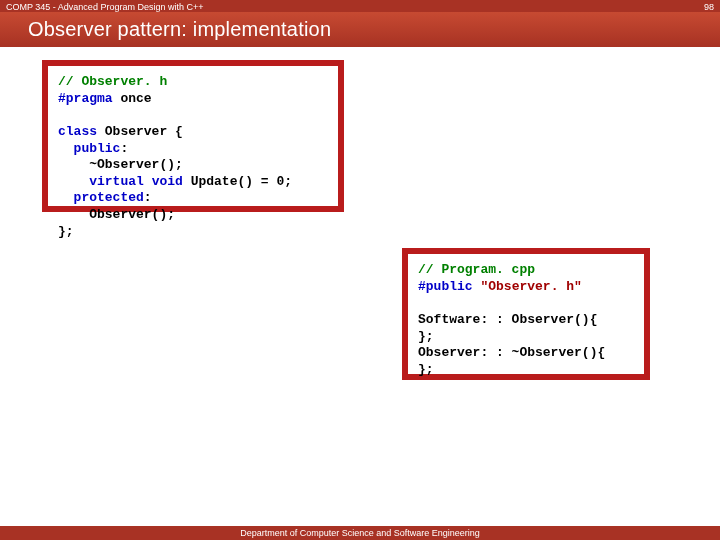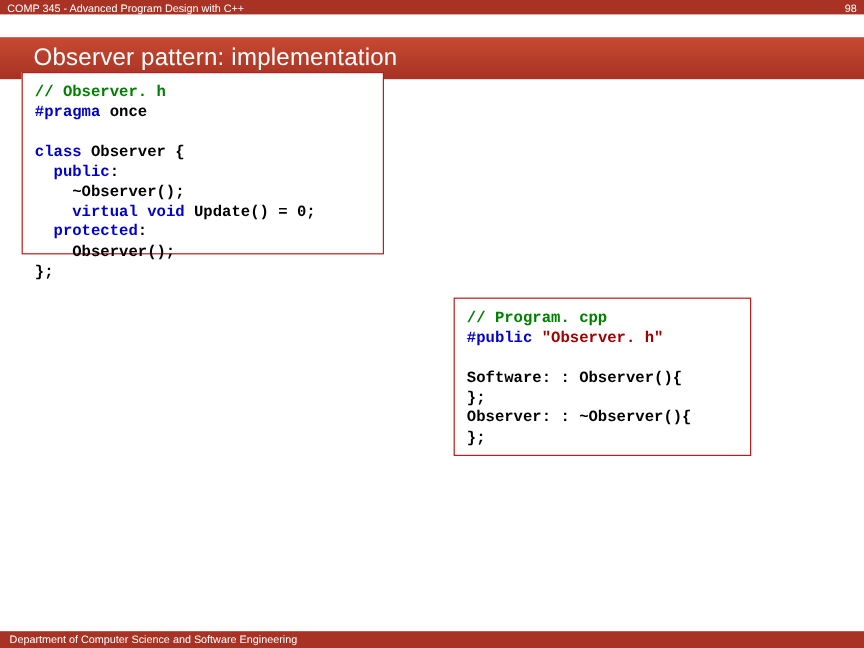--- a/index.html
+++ b/index.html
@@ -1,32 +1,32 @@
 <!DOCTYPE html>
 <html><head>
 <meta charset="utf-8">
 <style>
   * { box-sizing: border-box; margin: 0; padding: 0; }
   html, body { width: 720px; height: 540px; font-family: Arial, Helvetica, sans-serif; background: #fff; overflow: hidden; }
   .slide { position: relative; width: 720px; height: 540px; background: #fff; }
   .topbar { position: absolute; top: 0; left: 0; right: 0; height: 12px; background: #a83224; display: flex; align-items: flex-end; padding: 0 6px; color: #fff; font-size: 9px; }
   .topbar .course { flex: 1; }
   .topbar .num { text-align: right; }
-  .titlebar { position: absolute; top: 12px; left: 0; right: 0; height: 35px; display: flex; align-items: center; padding-left: 28px; background: linear-gradient(#c74a32, #a73223); color: #fff; font-size: 20px; letter-spacing: .2px; margin-top: 19px; }
+  .titlebar { position: absolute; top: 12px; left: 0; right: 0; height: 35px; display: flex; align-items: center; padding-left: 28px; background: linear-gradient(#c74a32, #a73223); color: #fff; font-size: 20px; letter-spacing: .2px; }
   .body { position: absolute; top: 60px; left: 0; right: 0; bottom: 14px; }
-  .codebox { position: absolute; border: 1px solid #b91c1c; background: #fff; padding: 8px 10px; font-family: "Courier New", monospace; font-size: 13px; line-height: 1.28; white-space: pre; }
+  .codebox { position: absolute; border: 6px solid #b91c1c; background: #fff; padding: 8px 10px; font-family: "Courier New", monospace; font-size: 13px; line-height: 1.28; white-space: pre; margin-left: 24px; }
   .box-h { left: 18px; top: 0; width: 302px; height: 152px; }
   .box-cpp { left: 378px; top: 188px; width: 248px; height: 132px; }
   .kw   { color: #0000c8; font-weight: bold; }
   .cm   { color: #008000; font-weight: bold; }
   .txt  { color: #000; font-weight: bold; }
   .str  { color: #a00000; font-weight: bold; }
   .footer { position: absolute; left: 0; right: 0; bottom: 0; height: 14px; background: #a83224; display: flex; align-items: center; color: #fff; font-size: 9px; padding: 0 8px; }
   .foot-left { flex: 1; text-align: left; }
-  .foot-center { flex: 2; }
+  .foot-center { flex: 2; text-align: center; }
   .foot-right { flex: 1; text-align: right; }
 </style>
 </head>
 <body>
 
 <div class="slide">
 
   <div class="topbar">
     <div class="course">COMP 345 - Advanced Program Design with C++</div>
     <div class="num">98</div>

